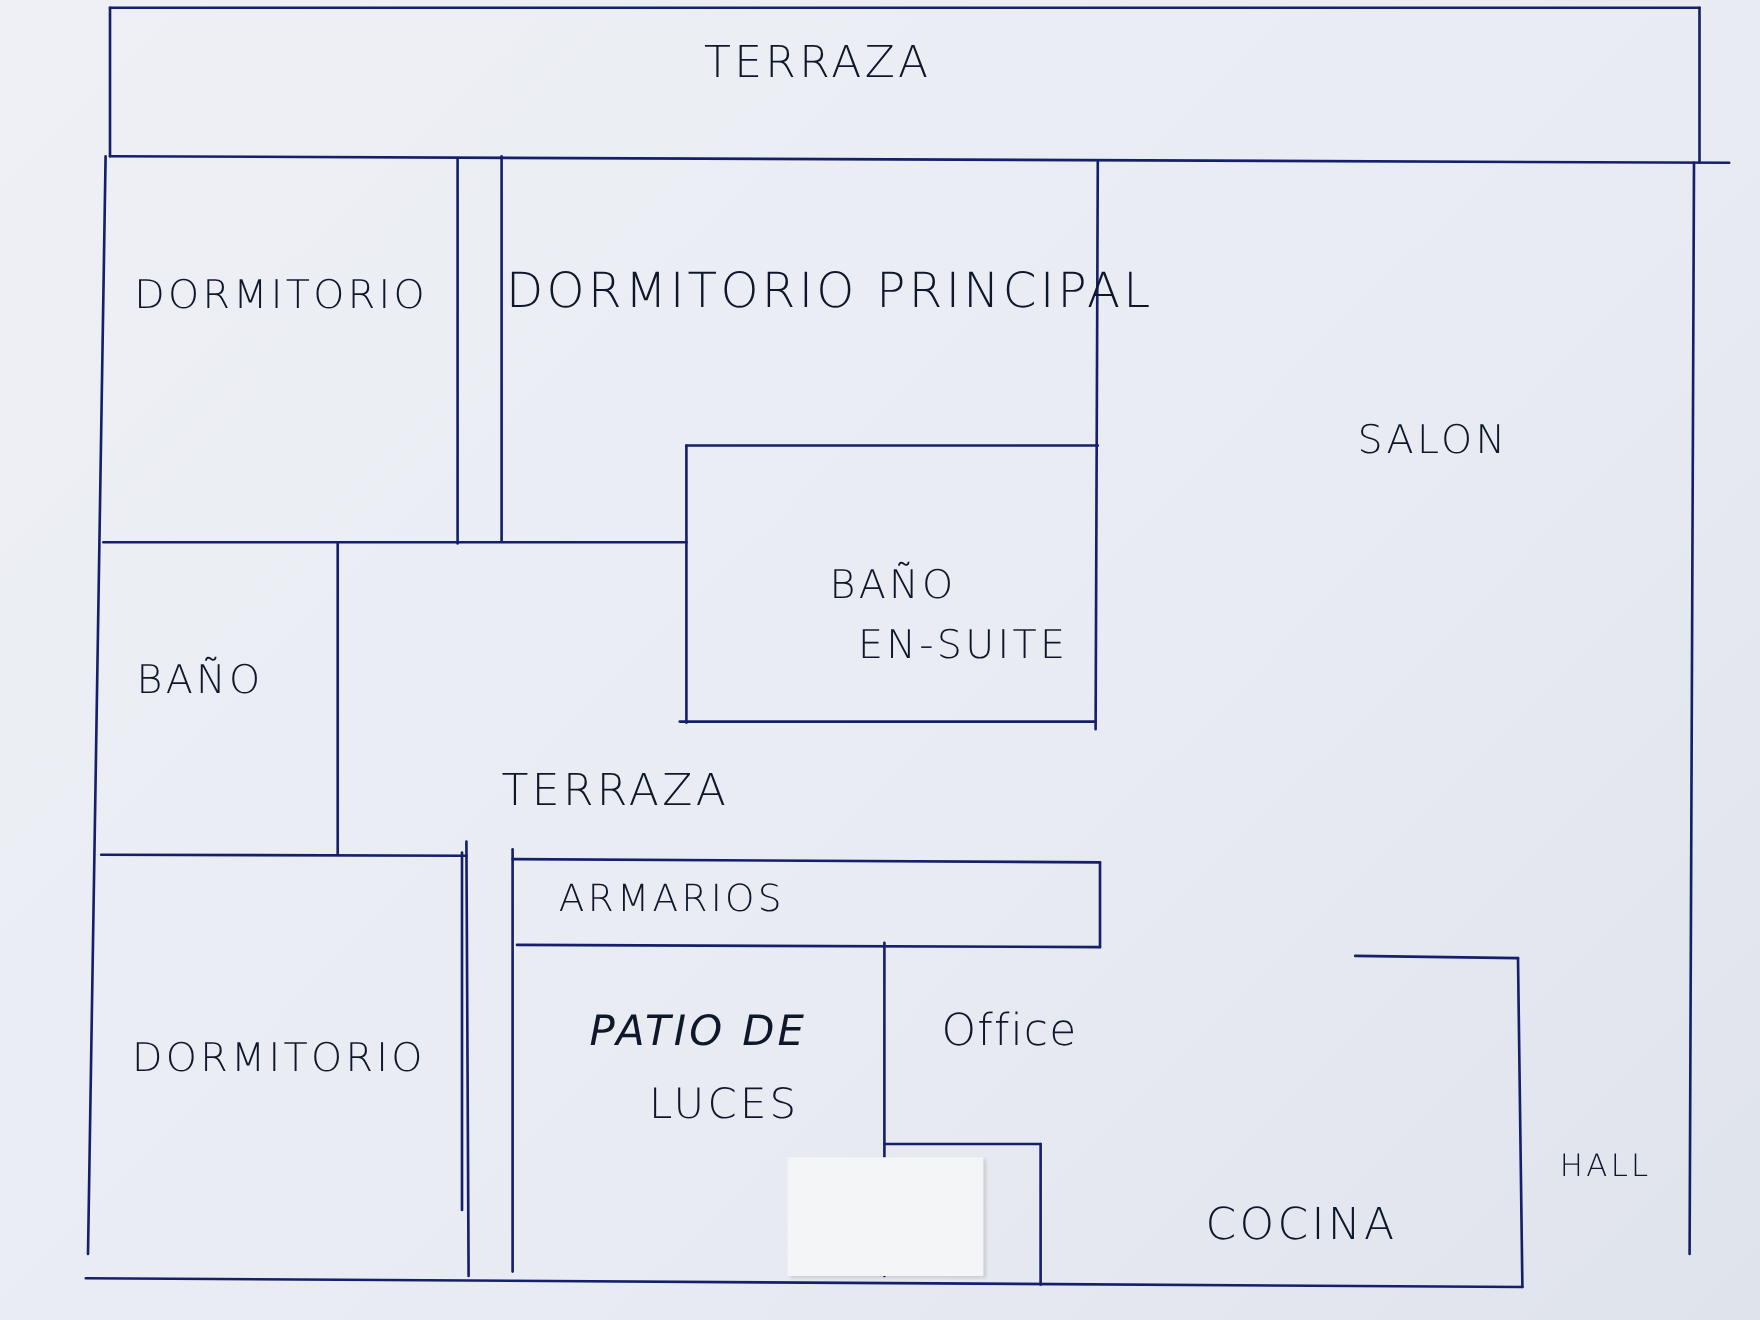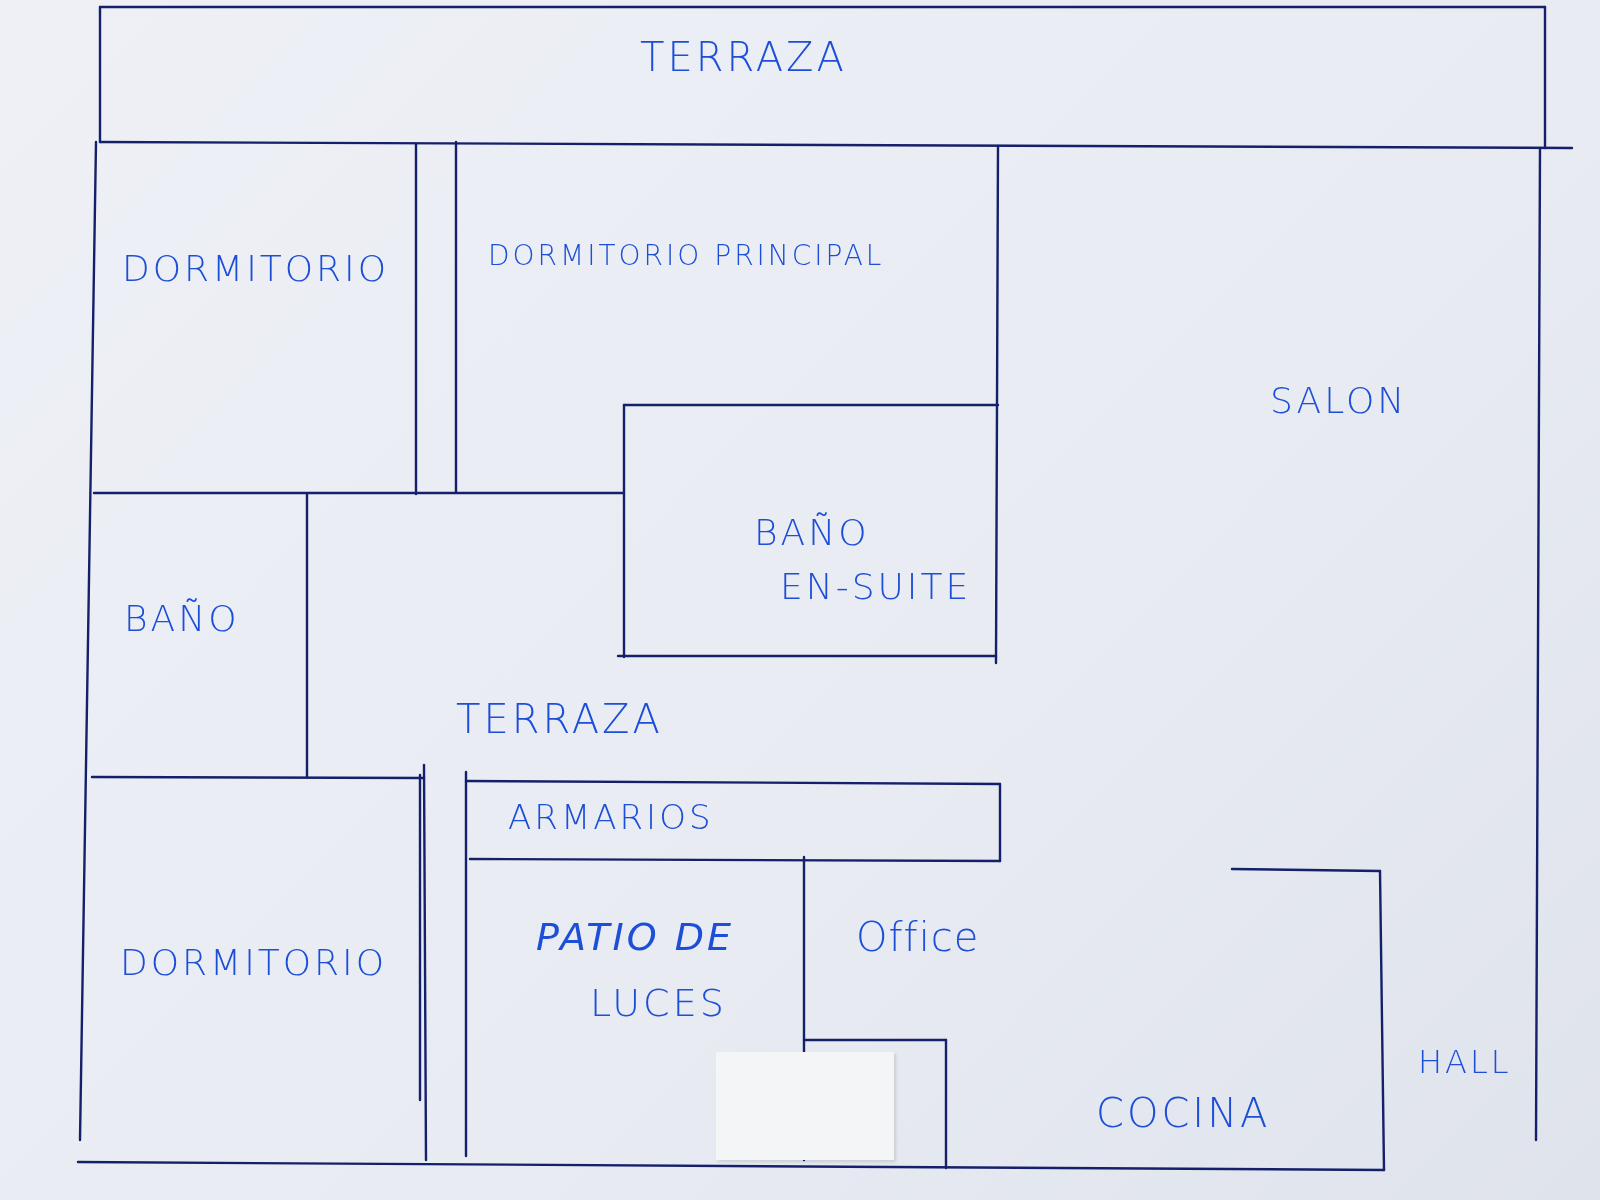--- a/index.html
+++ b/index.html
@@ -1,21 +1,21 @@
 <!DOCTYPE html>
 <html><head>
   <meta charset="utf-8">
   <style>
     html,body{margin:0;padding:0;}
     body{width:1600px;height:1200px;background:#e9ecf3;position:relative;overflow:hidden;
       font-family:"DejaVu Sans",sans-serif;}
     .paper{position:absolute;left:0;top:0;width:1600px;height:1200px;
       background:linear-gradient(135deg,#eef0f6 0%,#e8ebf2 60%,#dfe3ec 100%);}
     svg.plan{position:absolute;left:0;top:0;}
-    .lbl{position:absolute;color:#1d4ed8;font-family:"DejaVu Sans",sans-serif;
+    .lbl{position:absolute;color:#0f172a;font-family:"DejaVu Sans",sans-serif;
       font-weight:300;letter-spacing:3px;white-space:nowrap;line-height:1.15;text-align:center;}
     .patch{position:absolute;background:#f4f5f7;box-shadow:2px 2px 3px rgba(0,0,0,0.12);}
   </style>
 </head>
 <body>
 
 <div class="paper"></div>
 
 <svg class="plan" width="1600" height="1200" viewBox="0 0 1600 1200">
   <g stroke="#15206a" stroke-width="2.4" fill="none" stroke-linecap="round">
@@ -60,25 +60,25 @@
     <line x1="1380" y1="871" x2="1384" y2="1170"></line>
 
     <line x1="78" y1="1162" x2="1384" y2="1170"></line>
   </g>
 </svg>
 
 <div class="patch" style="left:716px;top:1052px;width:178px;height:108px;"></div>
 
 <div class="lbl" style="left:640px;top:34px;font-size:40px;">TERRAZA</div>
 <div class="lbl" style="left:122px;top:248px;font-size:36px;">DORMITORIO</div>
-<div class="lbl" style="left:488px;top:240px;font-size:28px;">DORMITORIO PRINCIPAL</div>
-<div class="lbl" style="left:1234px;top:380px;font-size:36px;margin-left:36px;">SALON</div>
+<div class="lbl" style="left:460px;top:240px;font-size:44px;">DORMITORIO PRINCIPAL</div>
+<div class="lbl" style="left:1234px;top:380px;font-size:36px;">SALON</div>
 <div class="lbl" style="left:754px;top:512px;font-size:36px;">BAÑO</div>
 <div class="lbl" style="left:780px;top:566px;font-size:36px;">EN-SUITE</div>
 <div class="lbl" style="left:124px;top:598px;font-size:36px;">BAÑO</div>
 <div class="lbl" style="left:456px;top:696px;font-size:40px;">TERRAZA</div>
 <div class="lbl" style="left:508px;top:798px;font-size:34px;">ARMARIOS</div>
 <div class="lbl" style="left:120px;top:942px;font-size:36px;">DORMITORIO</div>
 <div class="lbl" style="left:536px;top:916px;font-size:38px;font-style:italic;">PATIO DE</div>
 <div class="lbl" style="left:590px;top:982px;font-size:38px;">LUCES</div>
 <div class="lbl" style="left:856px;top:914px;font-size:40px;letter-spacing:1px;">Office</div>
 <div class="lbl" style="left:1096px;top:1090px;font-size:40px;">COCINA</div>
-<div class="lbl" style="left:1418px;top:1044px;font-size:32px;">HALL</div>
+<div class="lbl" style="left:1418px;top:1044px;font-size:28px;">HALL</div>
 
 </body></html>

